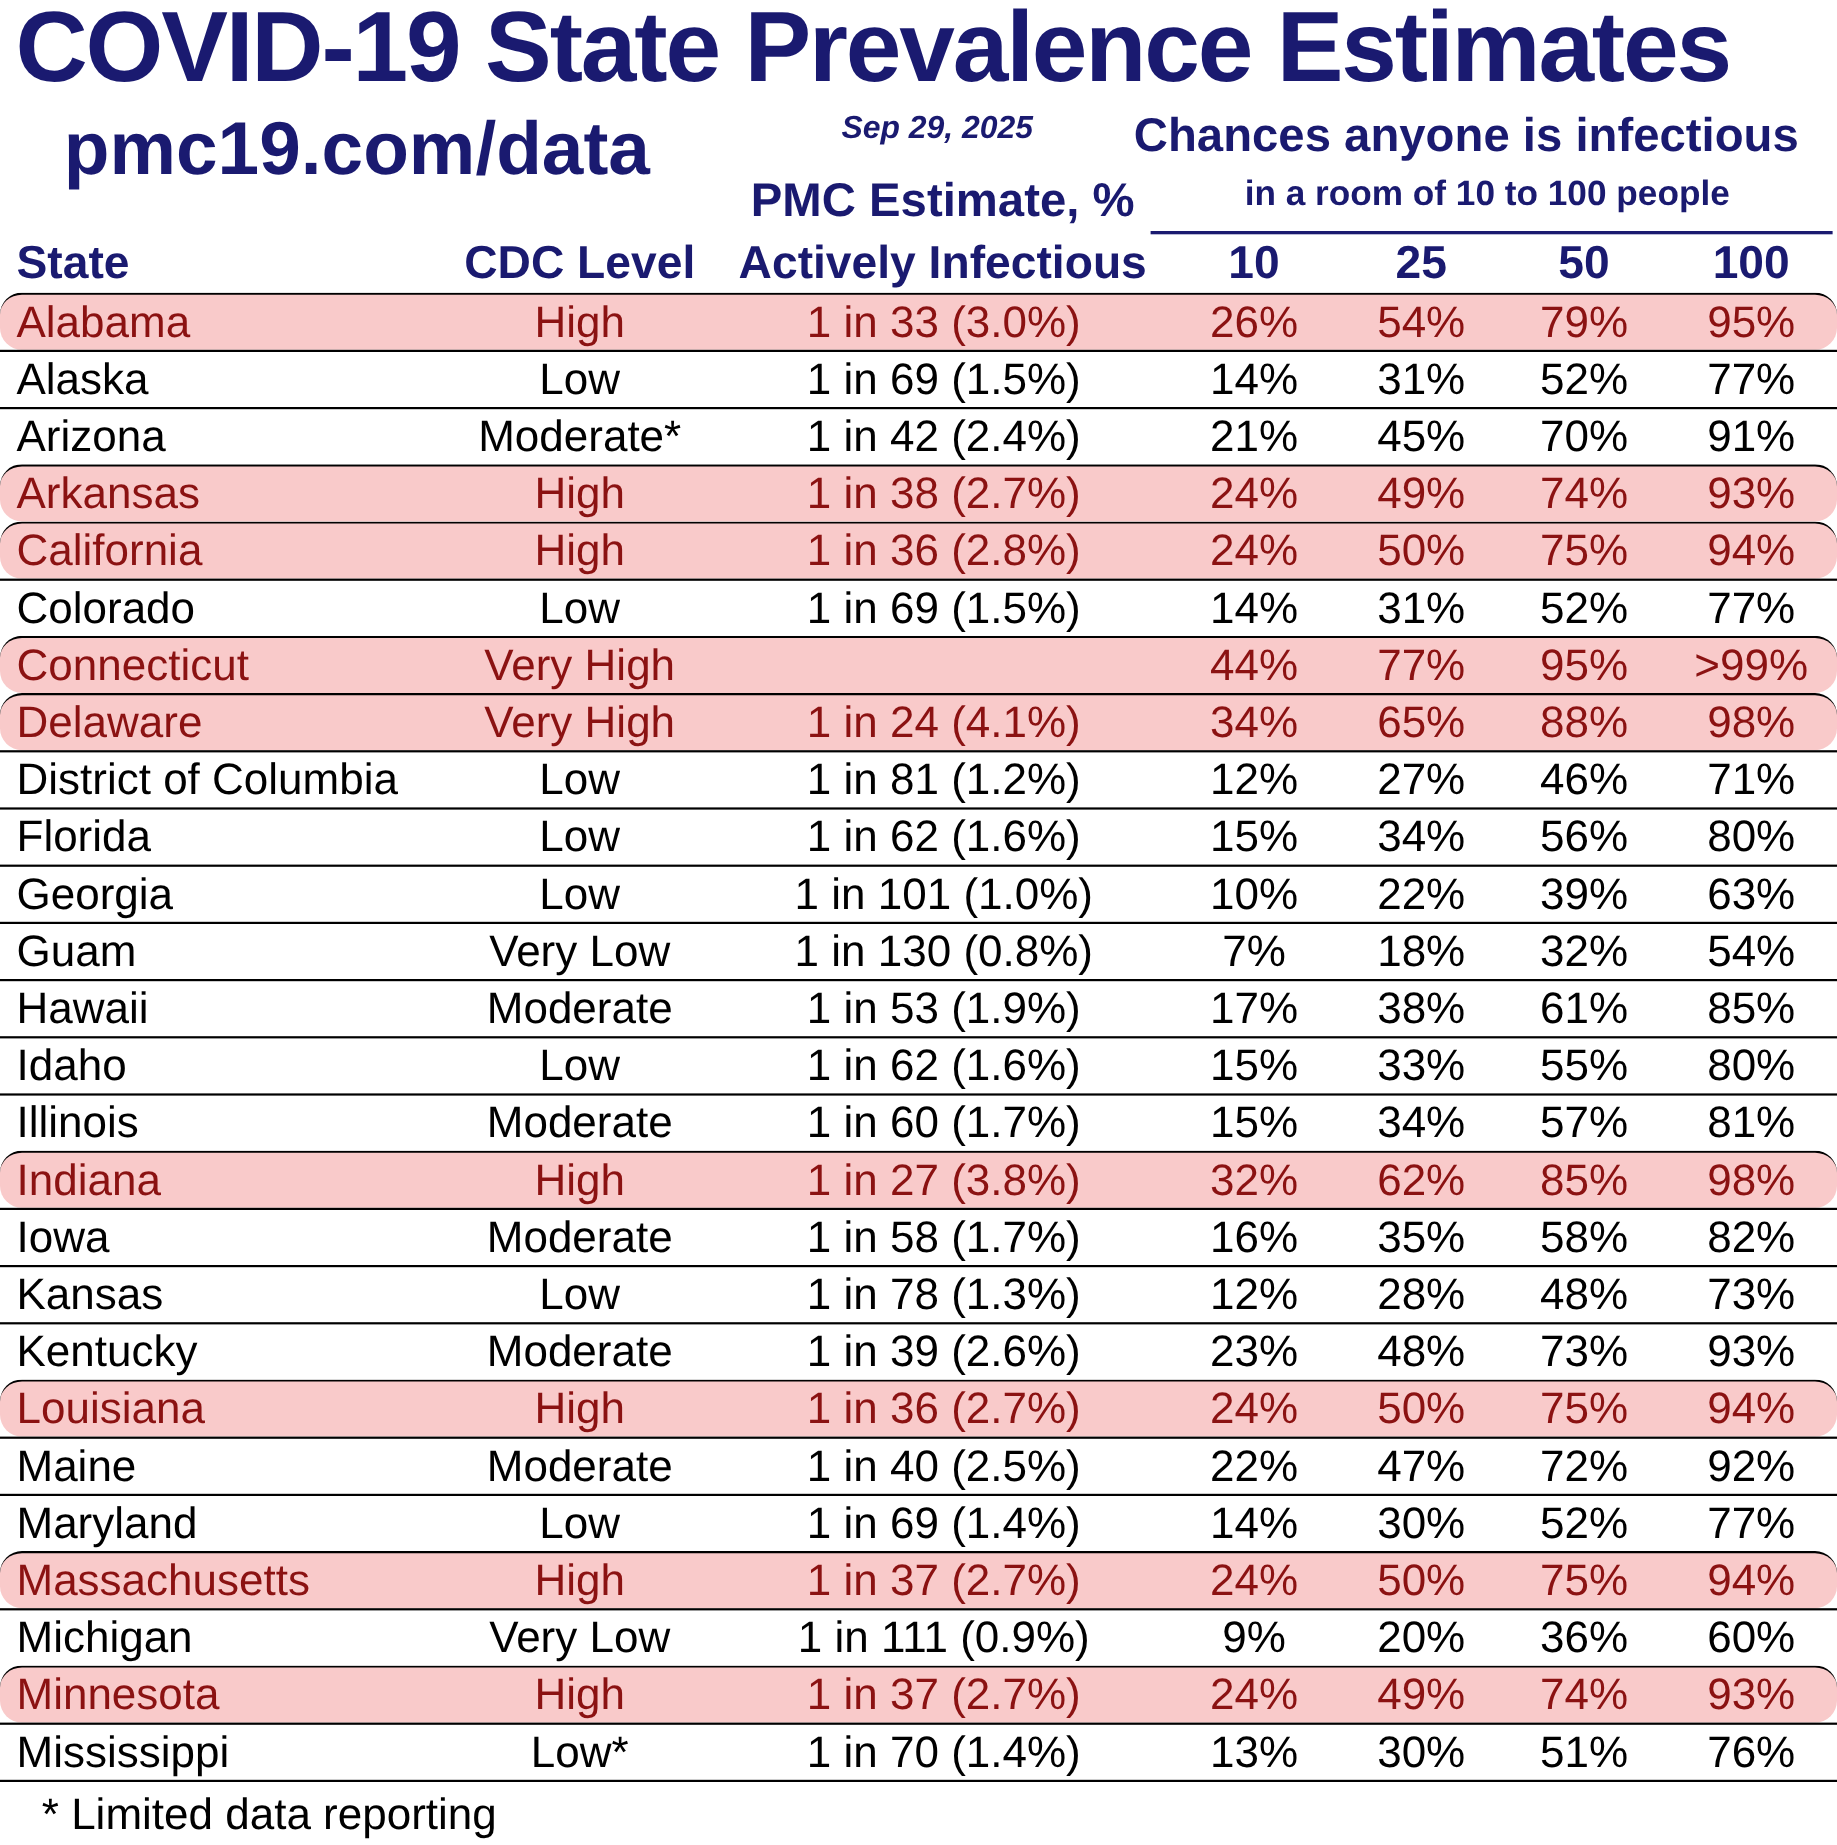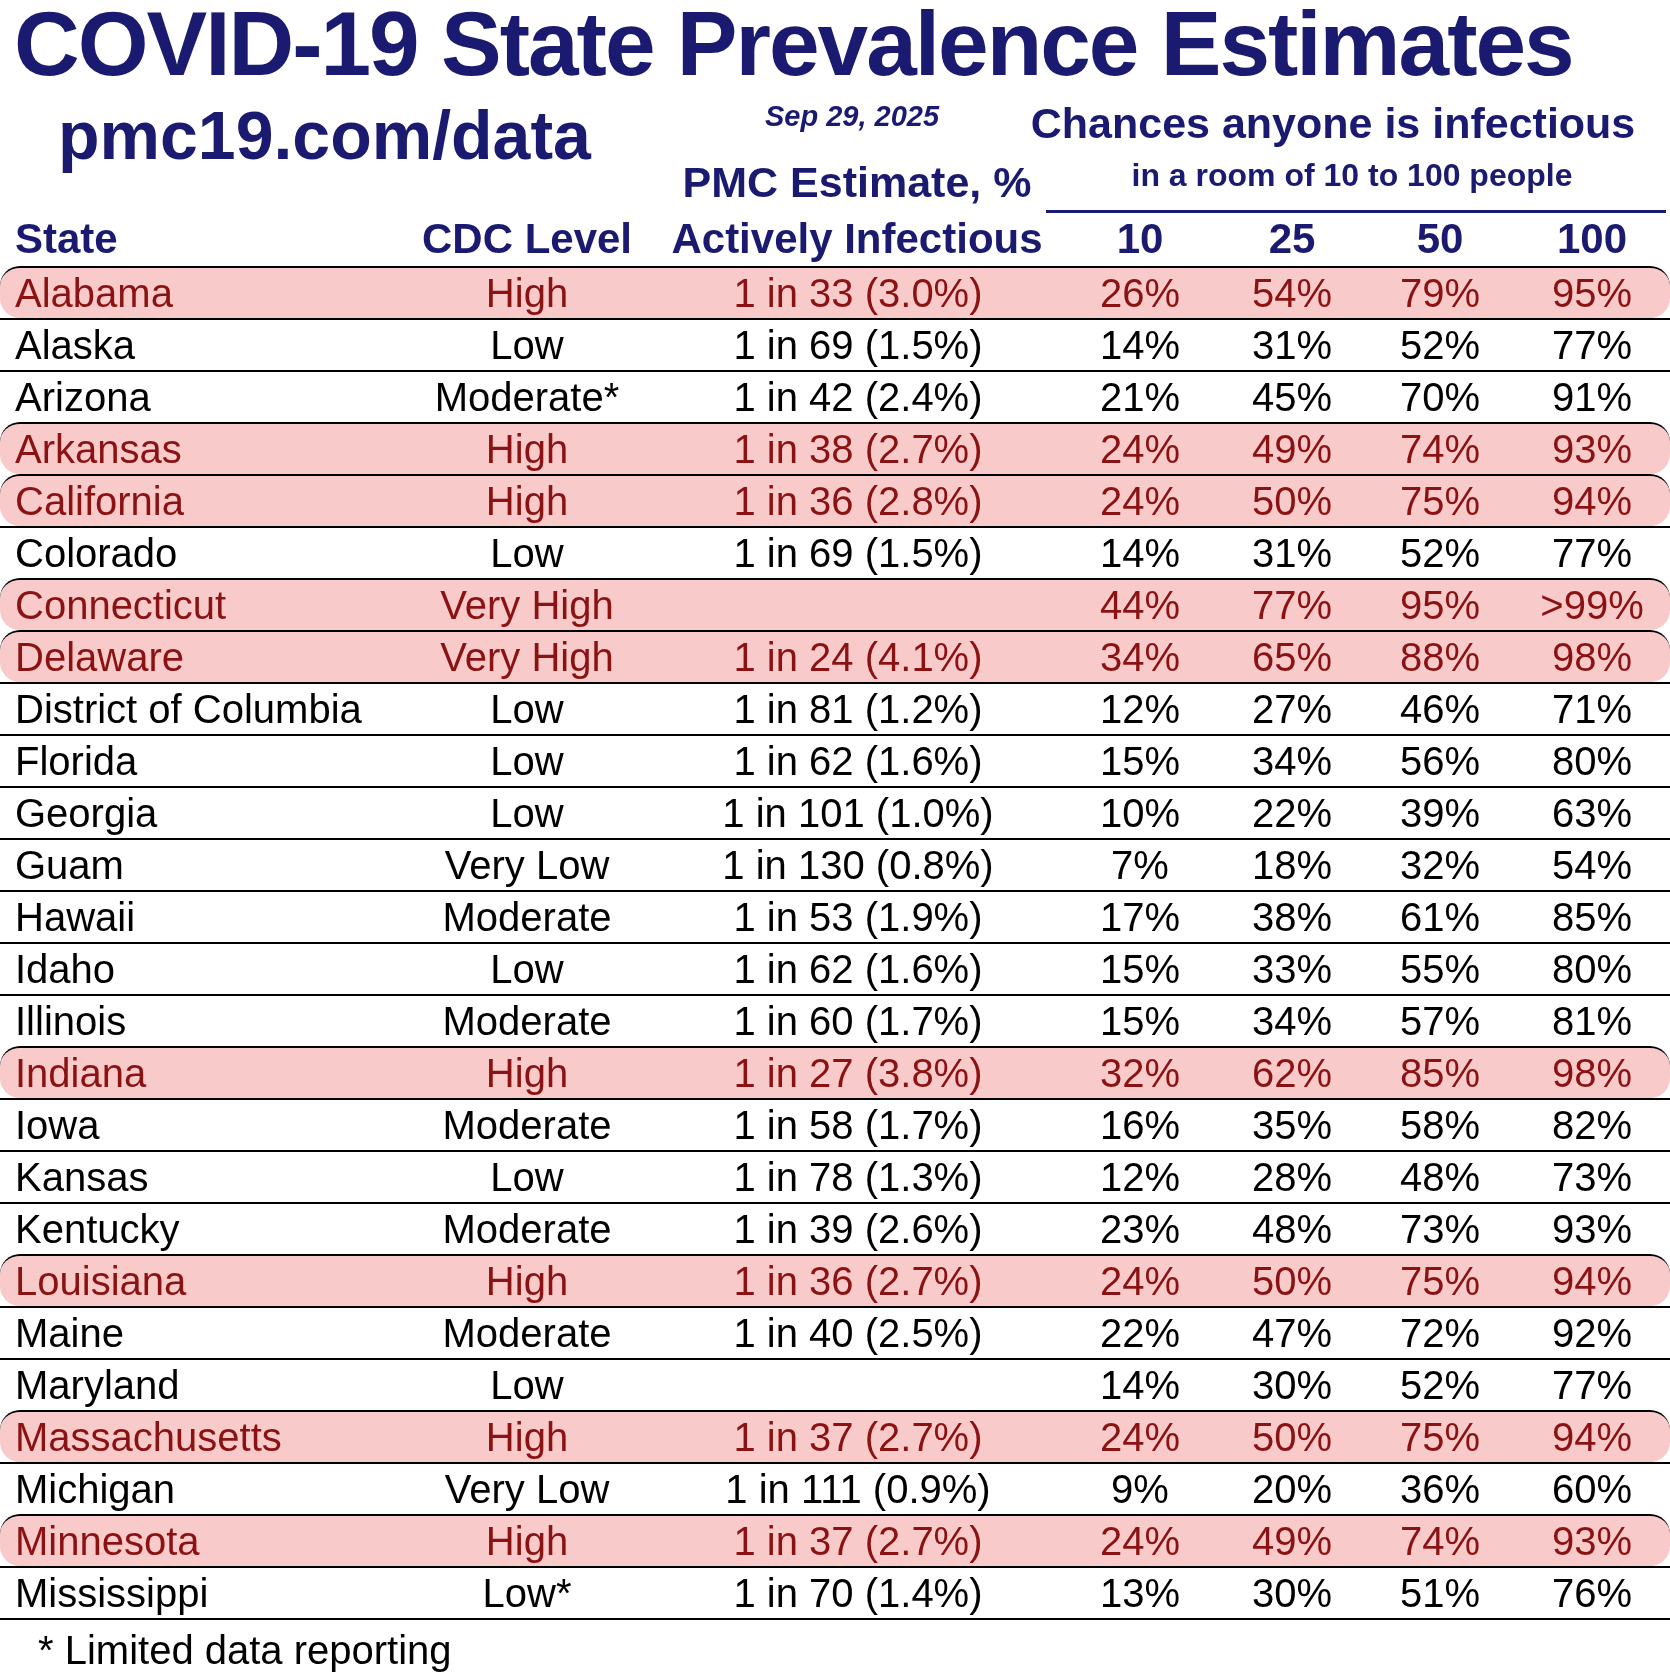--- a/index.html
+++ b/index.html
@@ -249,20 +249,21 @@
     <span class="cell cdc">Moderate</span>
     <span class="cell pmc">1 in 40 (2.5%)</span>
     <span class="cell c10">22%</span>
     <span class="cell c25">47%</span>
     <span class="cell c50">72%</span>
     <span class="cell c100">92%</span>
   </div>
     <div class="row">
     <span class="cell state">Maryland</span>
     <span class="cell cdc">Low</span>
+    <span class="cell pmc">1 in 69 (1.4%)</span>
     <span class="cell c10">14%</span>
     <span class="cell c25">30%</span>
     <span class="cell c50">52%</span>
     <span class="cell c100">77%</span>
   </div>
     <div class="row hl">
     <span class="cell state">Massachusetts</span>
     <span class="cell cdc">High</span>
     <span class="cell pmc">1 in 37 (2.7%)</span>
     <span class="cell c10">24%</span>

